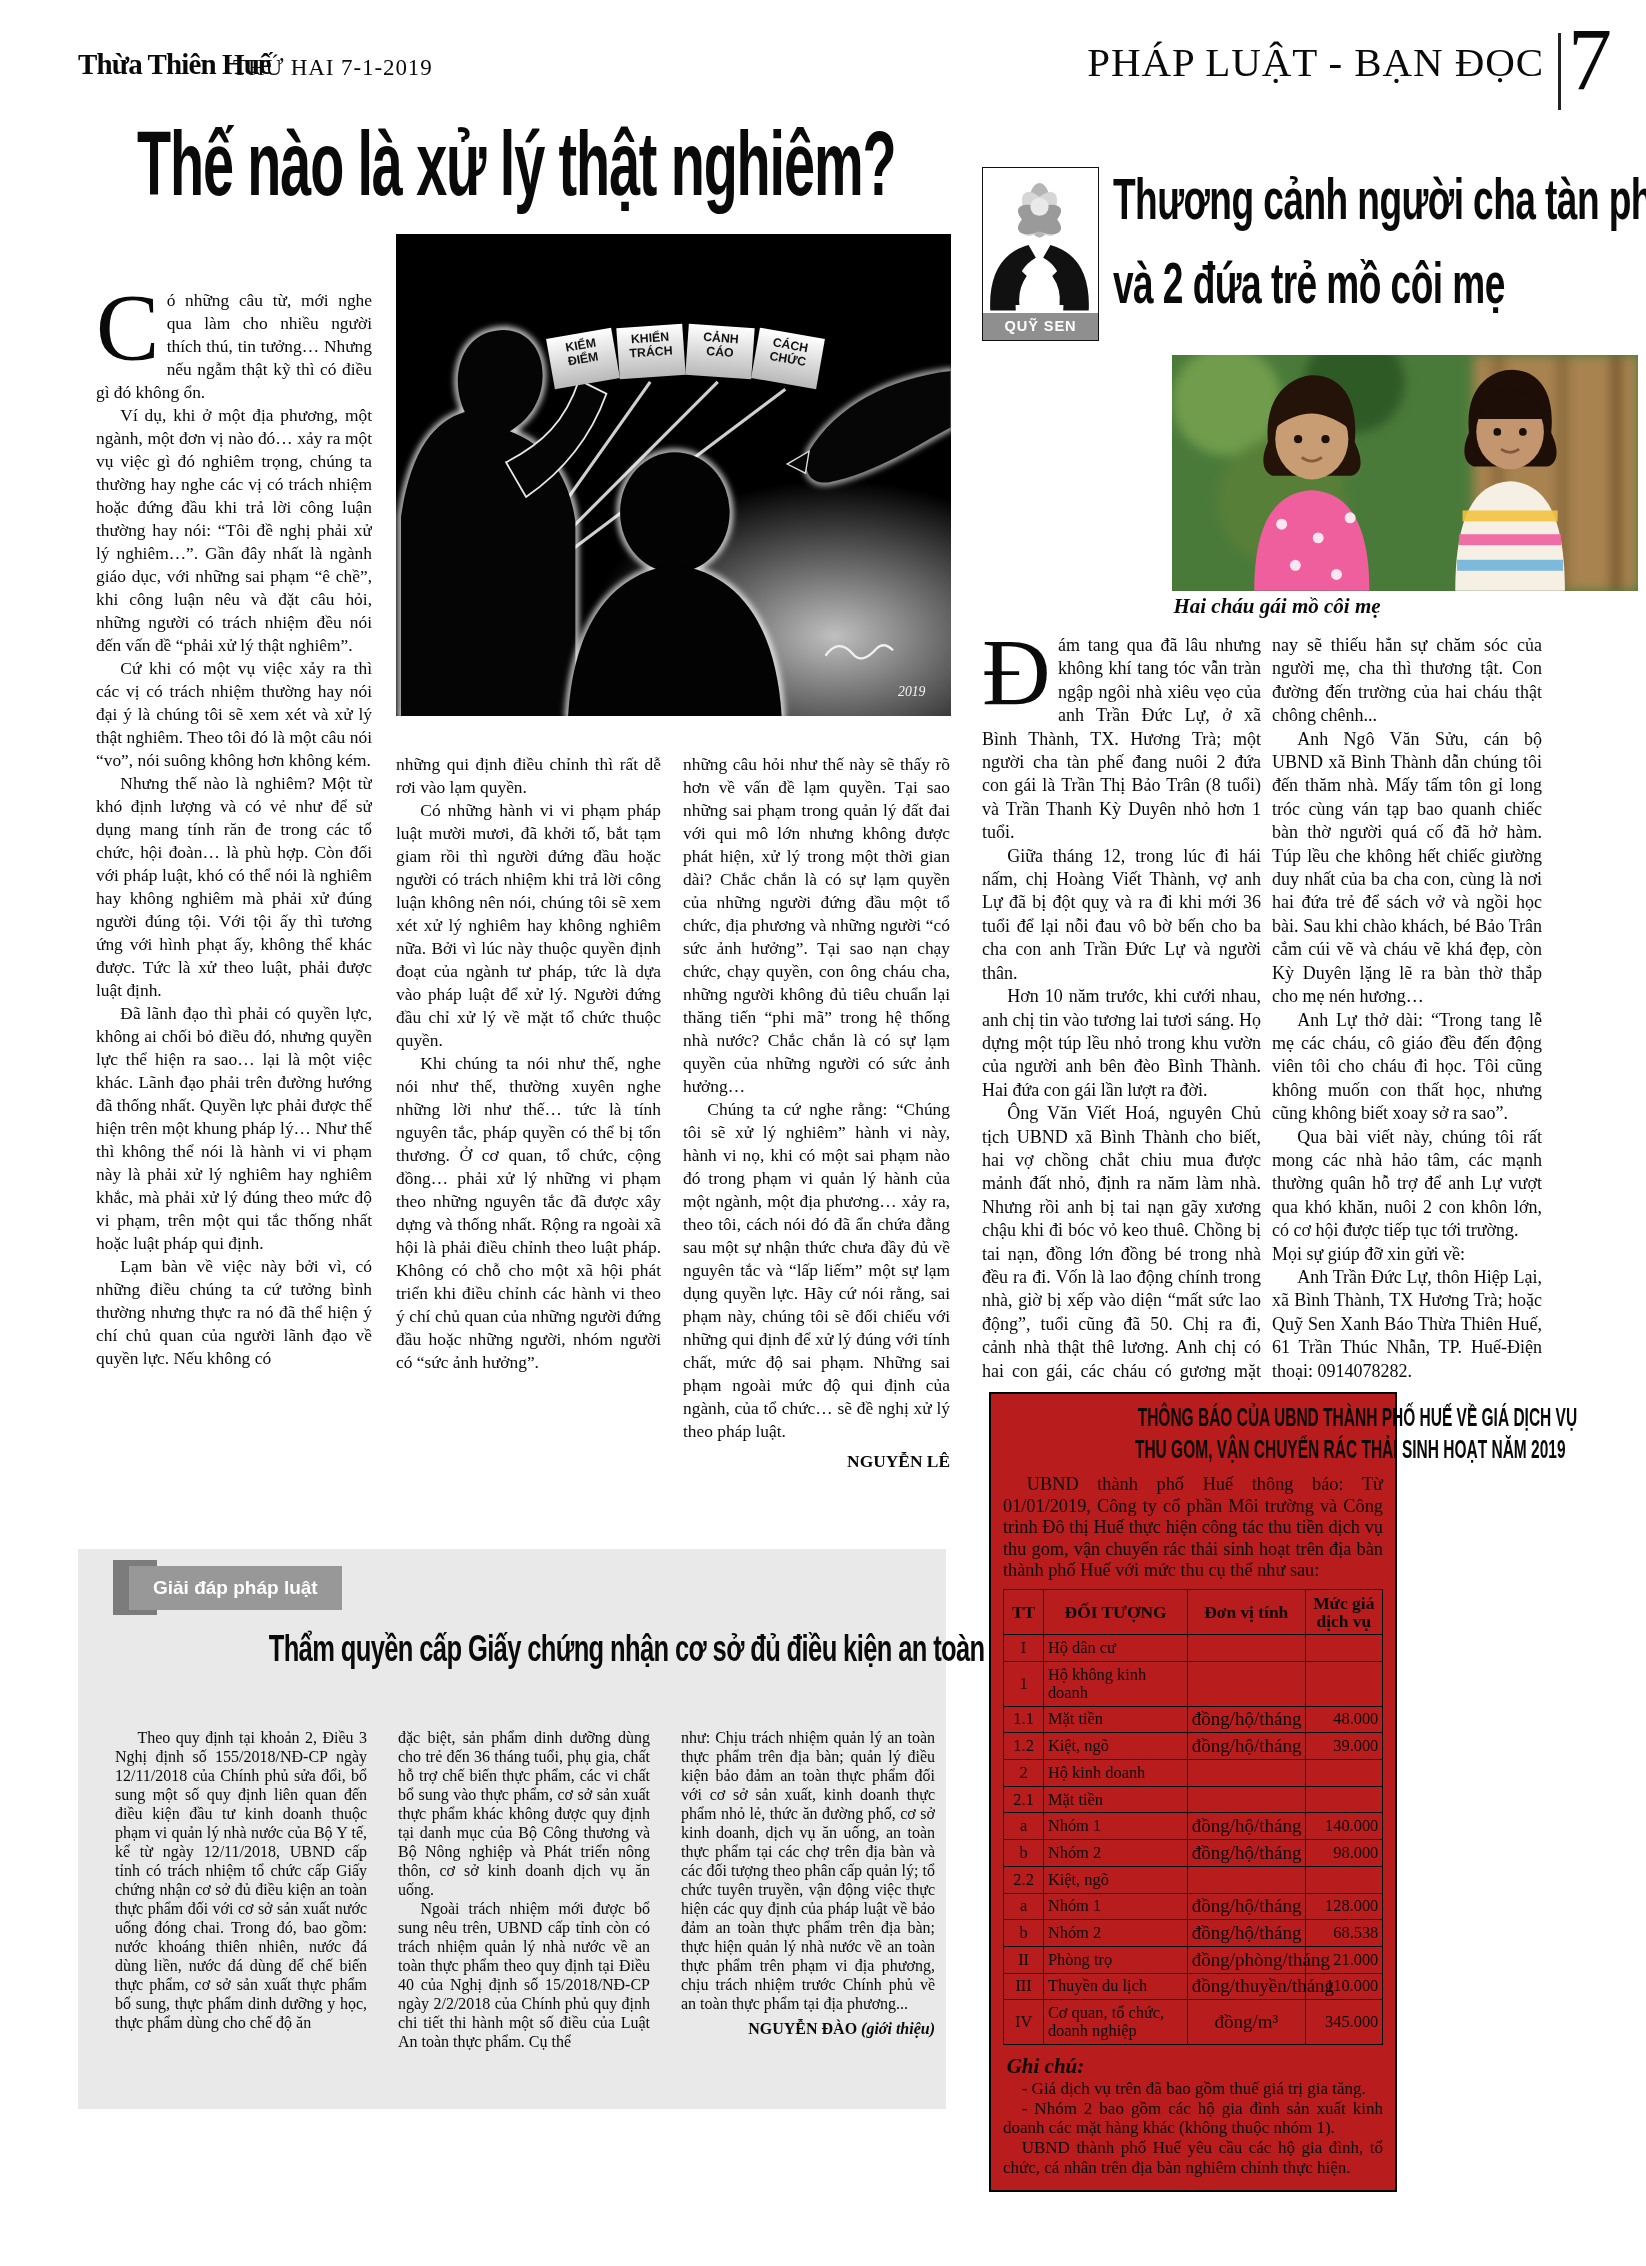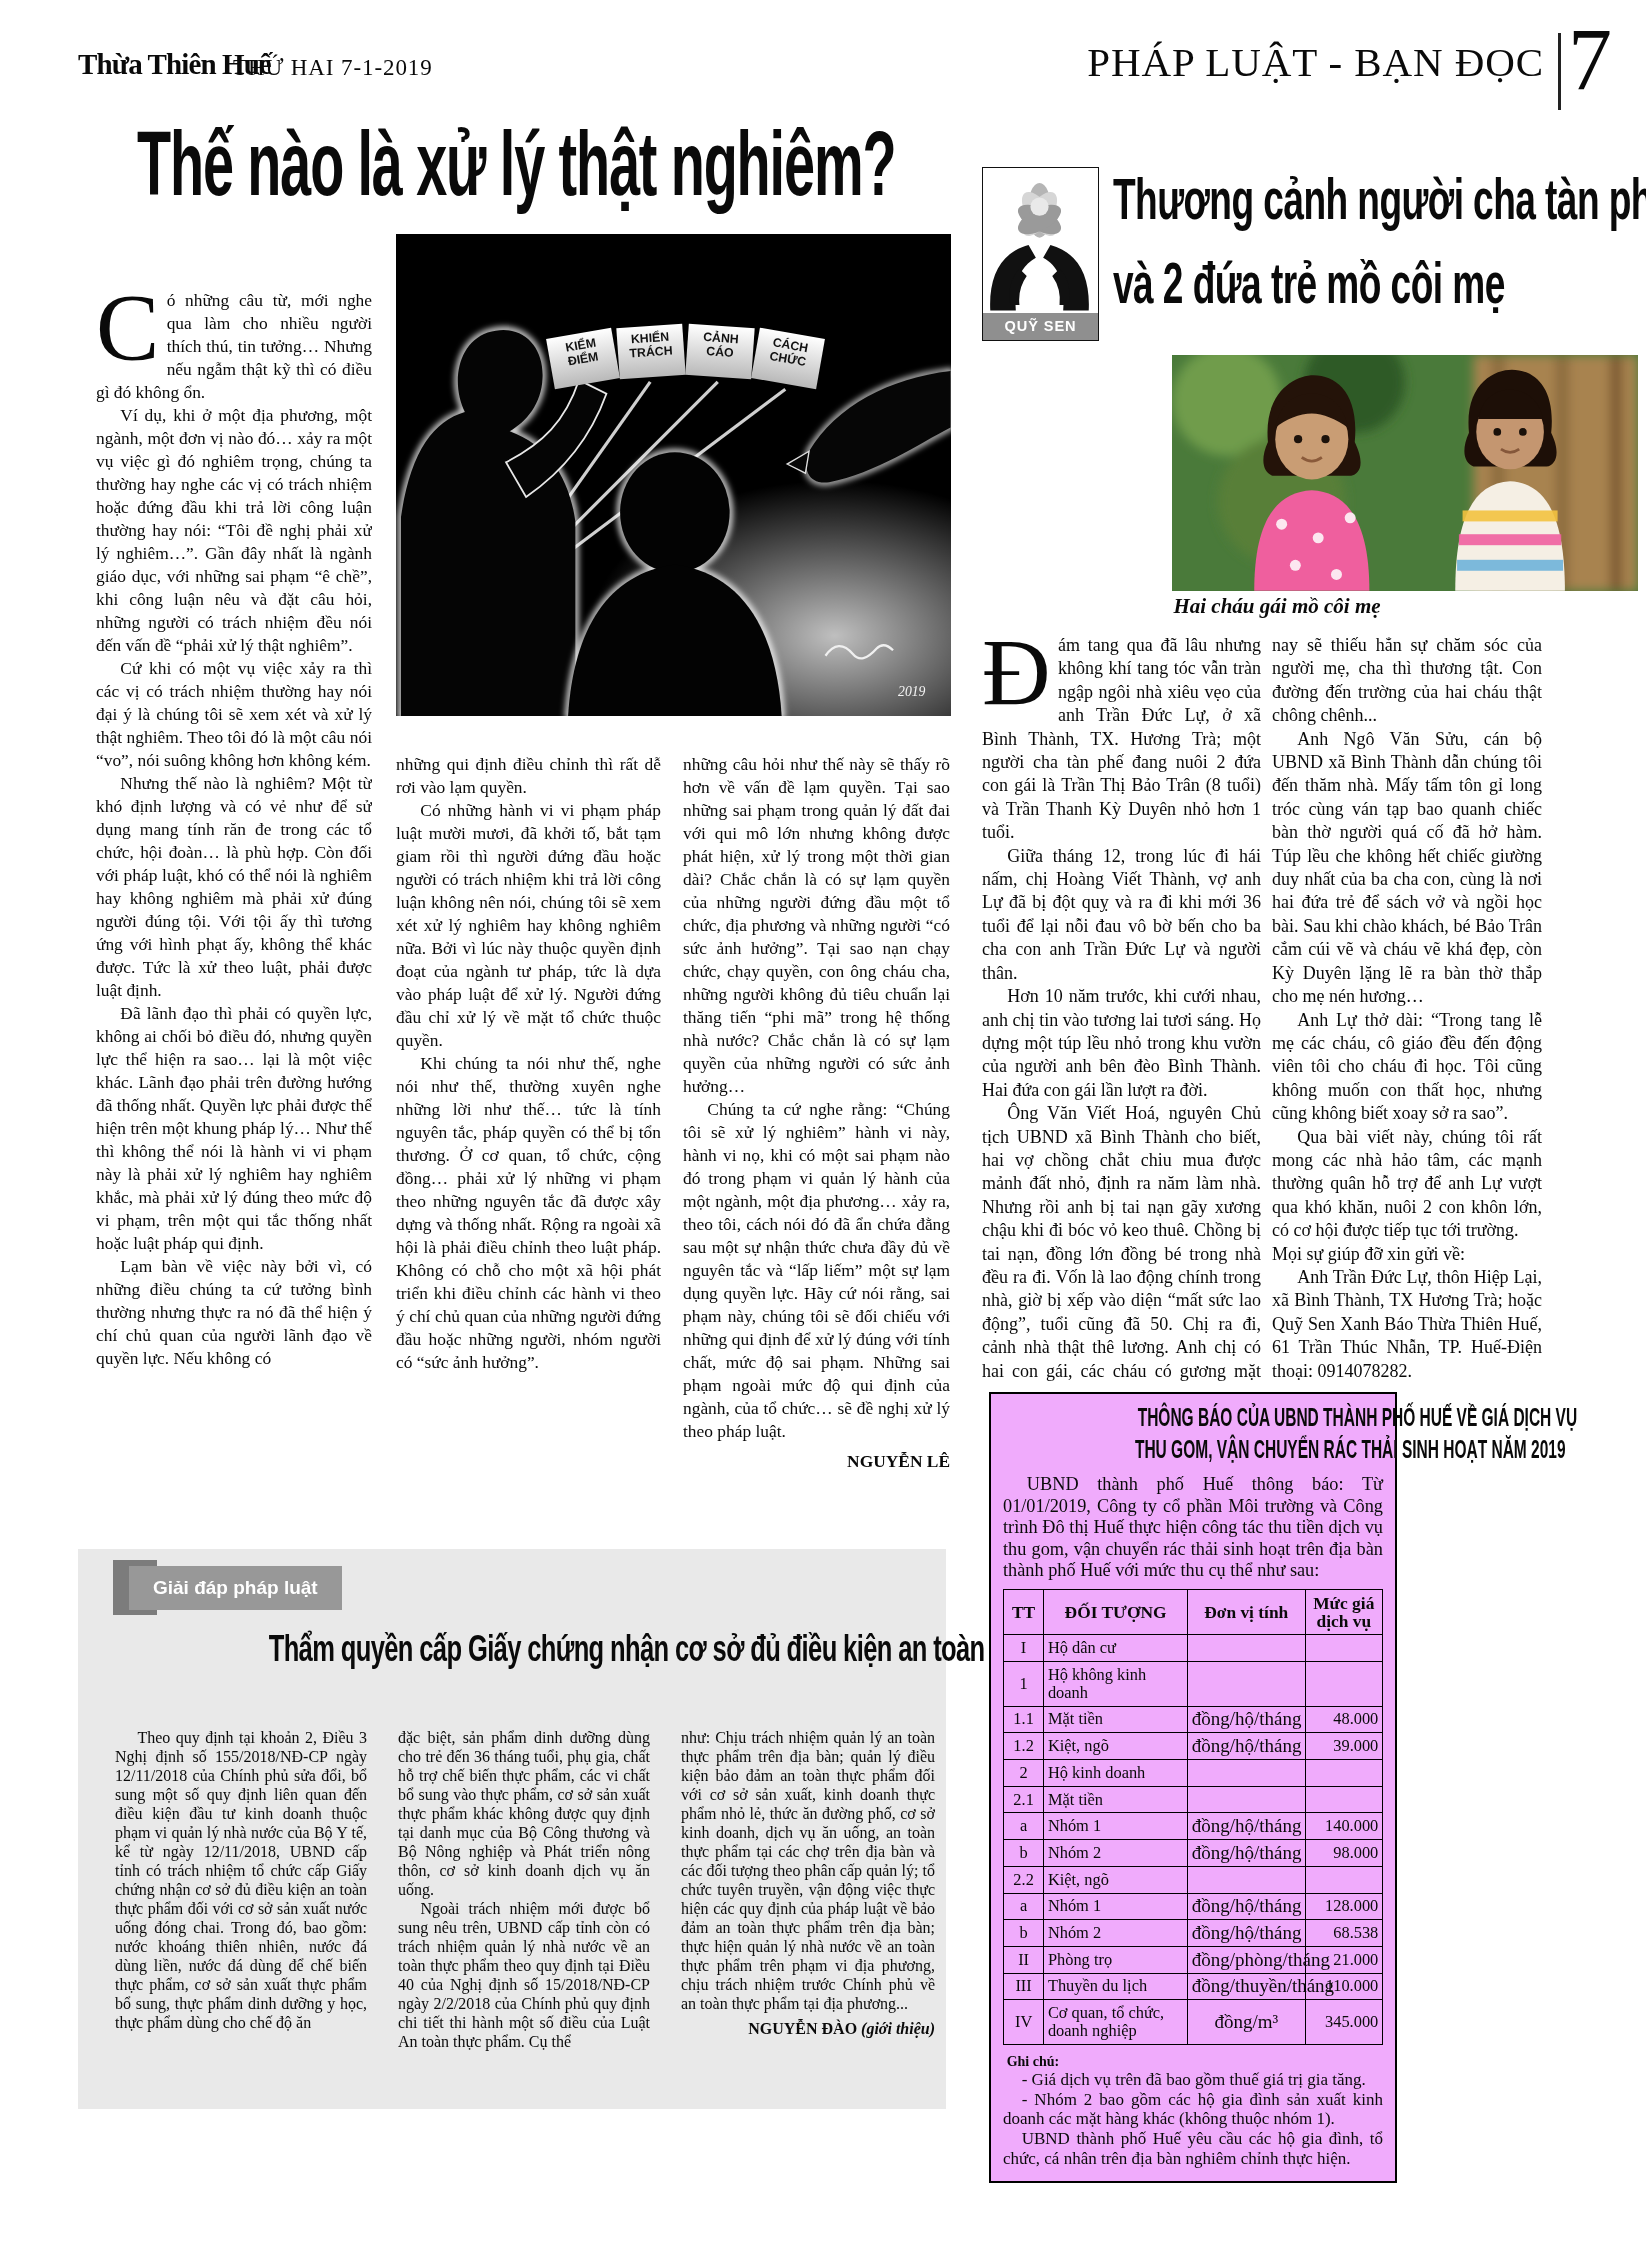--- a/index.html
+++ b/index.html
@@ -61,35 +61,35 @@
   .legal-hl{position:absolute;left:0;top:79px;width:100%;text-align:center;}
   .legal-hl .hl{transform-origin:center;font-size:37px;transform:scaleX(.69);letter-spacing:-0.9px;}
   .l-col{position:absolute;font-size:16px;line-height:19px;}
   .l-col1{left:37px;top:179px;width:252px;height:367px;}
   .l-col2{left:320px;top:179px;width:252px;height:367px;}
   .l-col3{left:603px;top:179px;width:254px;height:367px;}
   .legal-byline{text-align:right;text-indent:0 !important;margin-top:5.5px !important;}
   .legal-byline .name{font-weight:bold;}
   .legal-byline .suf{font-style:italic;font-weight:bold;}
   
-  .notice{left:989px;top:1392px;width:408px;border:2.7px solid #000;background:#f0abfc;
+  .notice{left:989px;top:1392px;width:408px;border:2.7px solid #000;background:#b91c1c;
           box-sizing:border-box;padding:9.1px 12px 12.8px 12px;}
   .notice-title{text-align:center;line-height:28px;}
   .notice-title .hl{transform-origin:center;font-size:25px;transform:scaleX(.62);}
   .notice-intro{margin:7.3px 0 7.3px 0;font-size:18.3px;line-height:21.5px;text-align:justify;text-indent:1.3em;}
   table.price{width:100%;border-collapse:collapse;table-layout:fixed;}
   table.price th,table.price td{border:1.8px solid #000;font-size:16.4px;line-height:18.3px;padding:3.7px 3.7px;}
   table.price th{font-weight:bold;text-align:center;font-size:17.4px;}
   table.price col.c-tt{width:40px;}  table.price col.c-obj{width:143px;}
   table.price col.c-unit{width:117px;} table.price col.c-price{width:77px;}
   table.price td:nth-child(1){text-align:center;}
   table.price td:nth-child(2){text-align:left;}
   table.price td:nth-child(3){text-align:center;font-size:19px;}
   table.price td:nth-child(4){text-align:right;}
-  .notes-label{margin:9.1px 0 0 3.7px;font-weight:bold;font-size:14px;}
+  .notes-label{margin:9.1px 0 0 3.7px;font-weight:bold;font-style:italic;font-size:21px;}
   .notes p{margin:0;font-size:17px;line-height:19.6px;text-align:justify;text-indent:1.1em;}
 </style>
 </head>
 <body>
 
 <div class="page">
 
   <div class="abs masthead">Thừa Thiên Huế</div>
   <div class="abs issue-date">THỨ HAI 7-1-2019</div>
   <div class="abs section-title">PHÁP LUẬT - BẠN ĐỌC</div>

